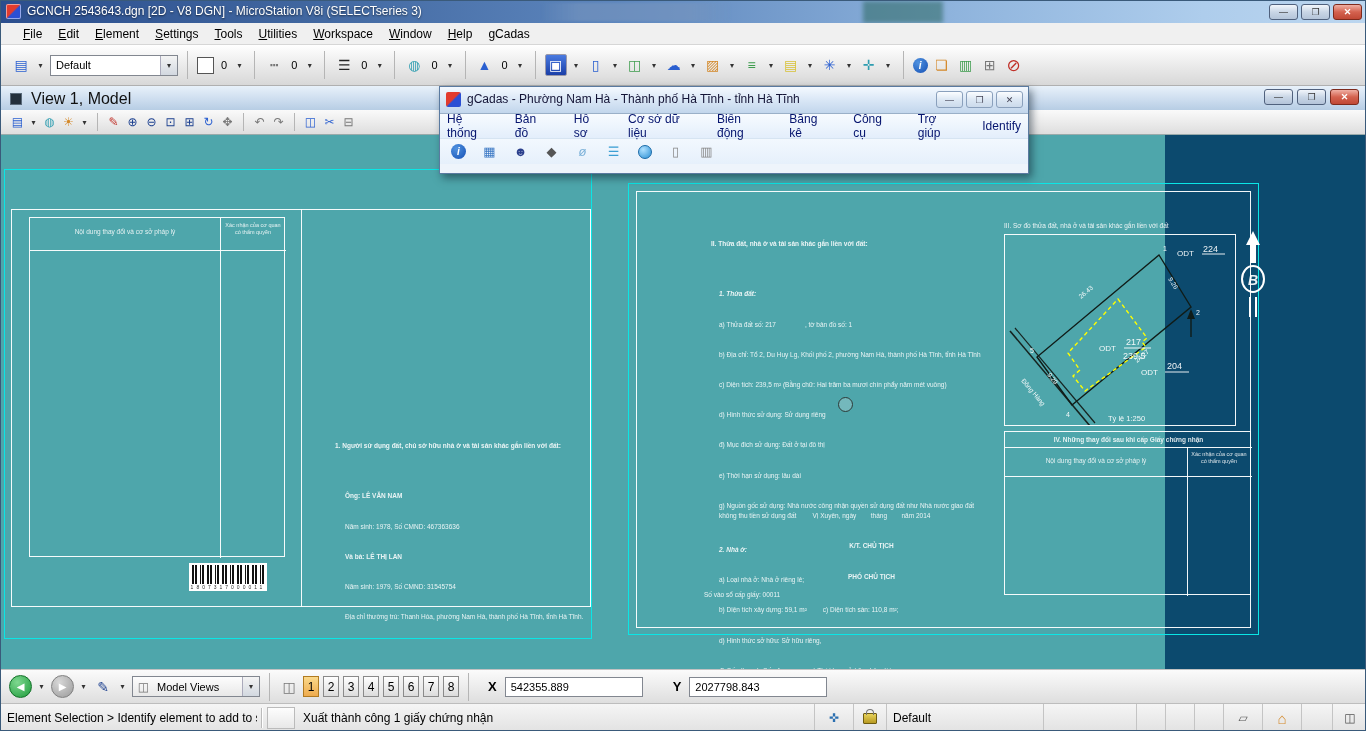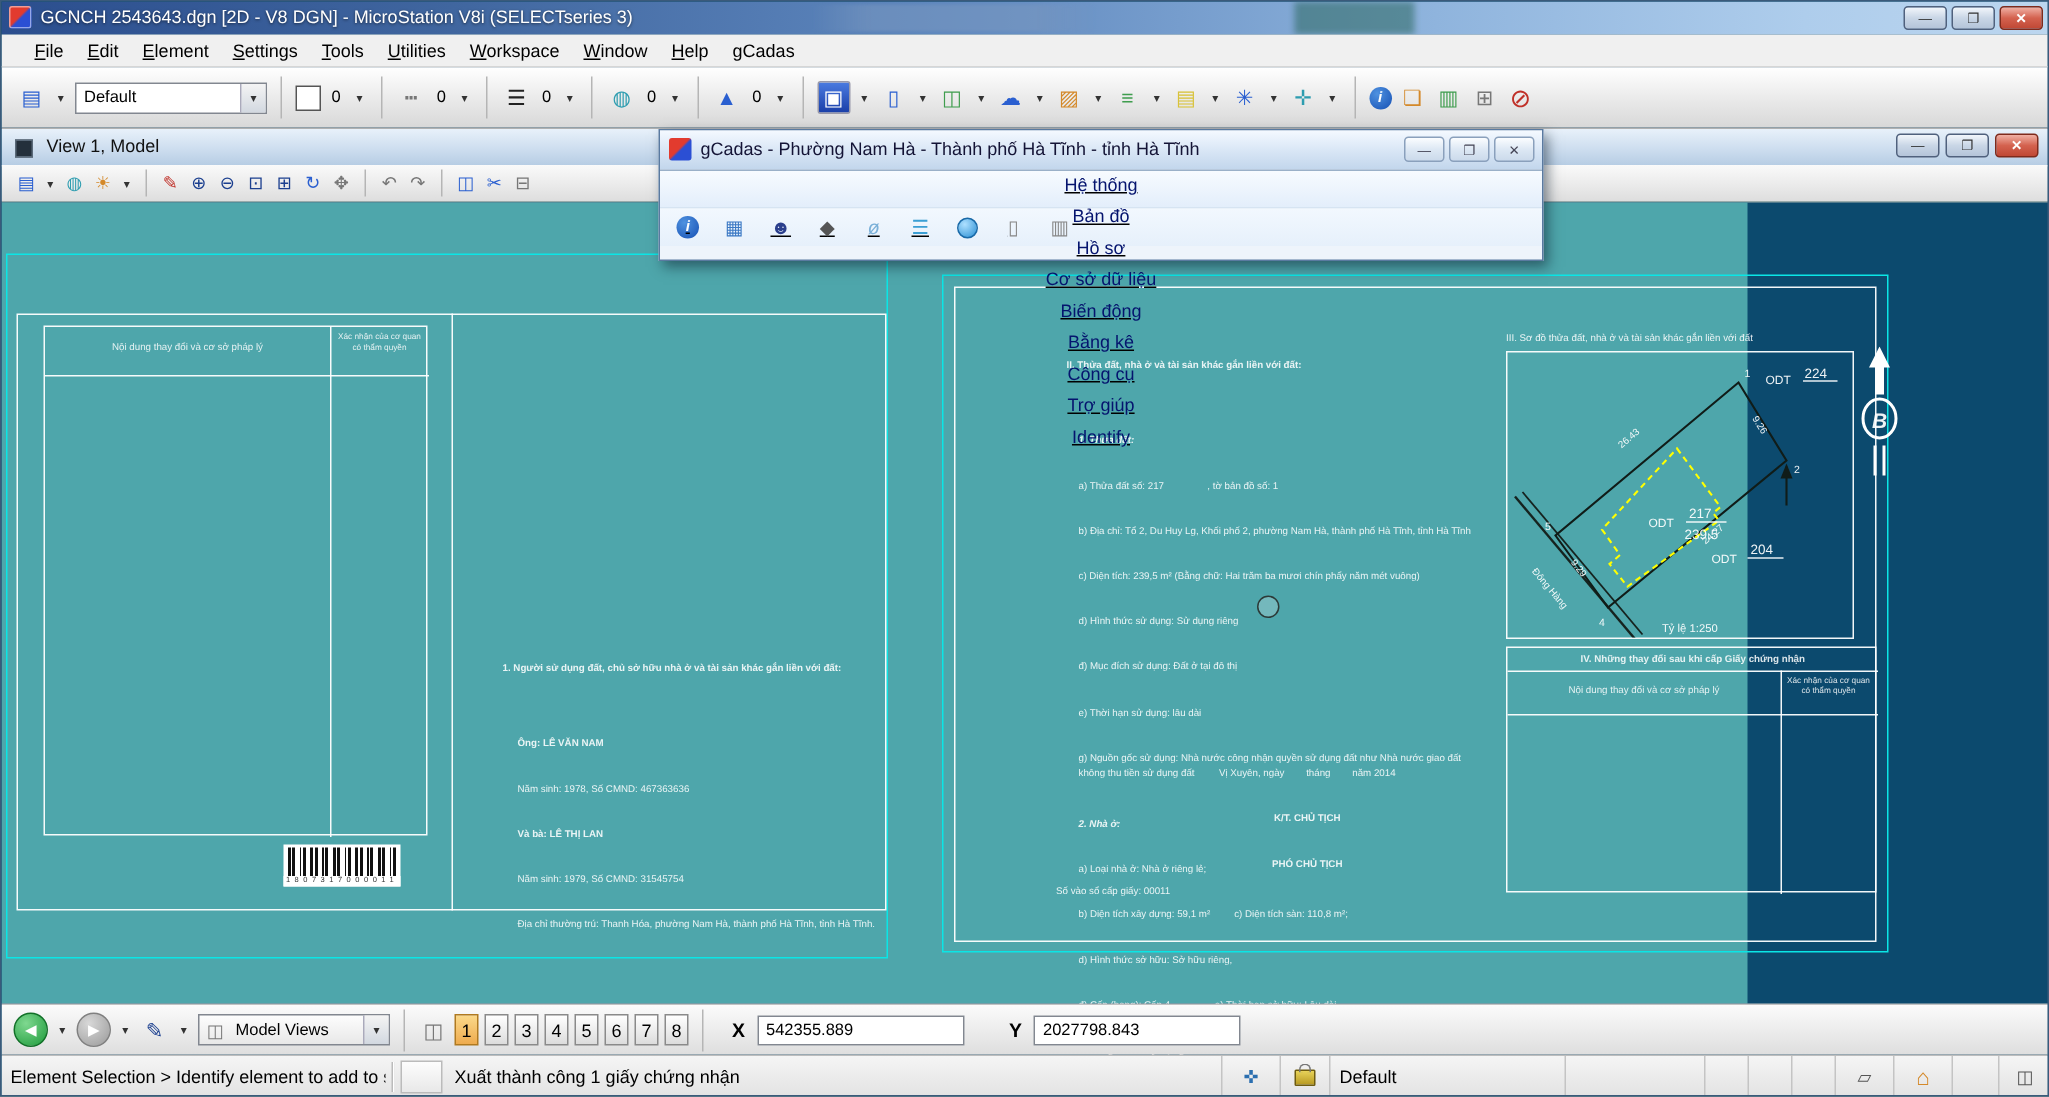--- a/index.html
+++ b/index.html
@@ -40,21 +40,21 @@
   .zeroval{font-size:11px;color:#000;padding:0 3px;}
   .swatch{width:15px;height:15px;background:#fff;border:1px solid #555;}
   .c-blue{color:#2a5fd0;} .c-dblue{color:#1b3f8f;} .c-green{color:#3f9d4e;} .c-yel{color:#d8c23a;}
   .c-red{color:#c03028;} .c-gray{color:#777;} .c-teal{color:#2e9db0;} .c-org{color:#d4892a;}
   .boxed{border:1px solid #99a;background:linear-gradient(#fdfdfd,#e4e8ee);border-radius:2px;}
 
   
   .viewtitle{left:0;top:85px;width:1366px;height:24px;background:linear-gradient(#e8f1fa,#cbdcee 60%,#b7cde4);
     border-bottom:1px solid #93a9c0;}
   .vticon{position:absolute;left:9px;top:7px;width:10px;height:10px;background:#24303c;border:1px solid #5a6a7a;}
-  .vttext{position:absolute;left:30px;top:4px;font-size:12px;color:#111;}
+  .vttext{position:absolute;left:30px;top:4px;font-size:16px;color:#111;}
   .vtbtns{right:8px;top:3px;display:flex;gap:4px;}
 
   
   .viewbar{left:0;top:109px;width:1366px;height:25px;background:linear-gradient(#fafafa,#dedede);
     border-bottom:1px solid #9aa;display:flex;align-items:center;padding-left:8px;gap:2px;box-sizing:border-box;}
 
   
   .viewport{left:0;top:134px;width:1164px;height:534px;background:#4EA6AB;}
   .cyanrect{border:1px solid #0AE6E6;box-sizing:border-box;}
   .whiterect{border:1px solid rgba(255,255,255,.95);box-sizing:border-box;}
@@ -67,29 +67,29 @@
   .bdigits{font-size:5px;color:#333;text-align:center;letter-spacing:3px;background:#fff;padding-bottom:1px;}
 
   .callout{background:linear-gradient(160deg,#ec6a52,#cf2c17 55%,#9d1407);border:2px solid #7e0f05;border-radius:10px;
     box-shadow:2px 3px 5px rgba(0,0,0,.4), inset 0 1px 2px rgba(255,255,255,.45);
     color:#fff;font-weight:bold;font-size:13.5px;text-align:center;display:flex;flex-direction:column;justify-content:center;line-height:1.45;}
   .callout .tail{position:absolute;left:-26px;top:6px;width:0;height:0;border-top:6px solid transparent;border-bottom:16px solid transparent;
     border-right:30px solid #9d1407;transform:rotate(14deg);}
 
   
   .gcadas{left:438px;top:85px;width:590px;height:88px;z-index:60;background:#eef4fb;border:1px solid #5a7aa0;
-    box-shadow:3px 4px 8px rgba(10,25,40,.5);box-sizing:border-box;text-decoration:underline;}
+    box-shadow:3px 4px 8px rgba(10,25,40,.5);box-sizing:border-box;}
   .gc-title{height:26px;background:linear-gradient(#f4f9ff,#d7e5f5 55%,#c2d6ec);border-bottom:1px solid #9ab0c8;position:relative;}
   .gc-logo{position:absolute;left:6px;top:5px;width:15px;height:15px;border-radius:2px;
     background:linear-gradient(135deg,#e23b2e 0 46%,#2b4fd4 54% 100%);}
   .gc-ttext{position:absolute;left:27px;top:5px;font-size:12px;color:#141436;white-space:nowrap;}
   .gc-btns{position:absolute;right:5px;top:4px;display:flex;gap:3px;}
   .gc-wb{width:27px;height:17px;border:1px solid #8aa0bc;border-radius:3px;background:linear-gradient(#fbfdff,#dde8f4 50%,#cbdaeb);
     display:flex;align-items:center;justify-content:center;font-size:9px;color:#445;box-sizing:border-box;}
-  .gc-menu{height:24px;background:linear-gradient(#f7fbff,#e3eefb);display:flex;align-items:center;padding-left:0;gap:3px;border-bottom:1px solid #d6e4f2;flex-direction:column;}
+  .gc-menu{height:24px;background:linear-gradient(#f7fbff,#e3eefb);display:flex;align-items:center;padding-left:0;gap:13px;border-bottom:1px solid #d6e4f2;}
   .gc-menu .mi{font-size:12px;color:#05146e;padding:2px 7px;}
   .gc-icons{height:25px;display:flex;align-items:center;padding-left:10px;gap:14px;background:linear-gradient(#f2f8fe,#e6f0fb);}
   .gc-ic{width:17px;height:17px;display:flex;align-items:center;justify-content:center;font-size:13px;position:relative;}
   .circ-i{width:15px;height:15px;border-radius:50%;background:radial-gradient(circle at 35% 30%,#4f92e0,#1650b4);color:#fff;
     font-size:10px;font-weight:bold;font-style:italic;display:flex;align-items:center;justify-content:center;}
   .bulb{width:12px;height:12px;border-radius:50%;background:radial-gradient(circle at 35% 30%,#aee0ff,#2a8fd4);border:1px solid #1a6aa8;}
 
   
   .bottombar{left:0;top:668px;width:1366px;height:34px;background:linear-gradient(#fbfbfb,#dedede);
     border-top:1px solid #c2c2c2;display:flex;align-items:center;padding-left:8px;gap:4px;box-sizing:border-box;}

